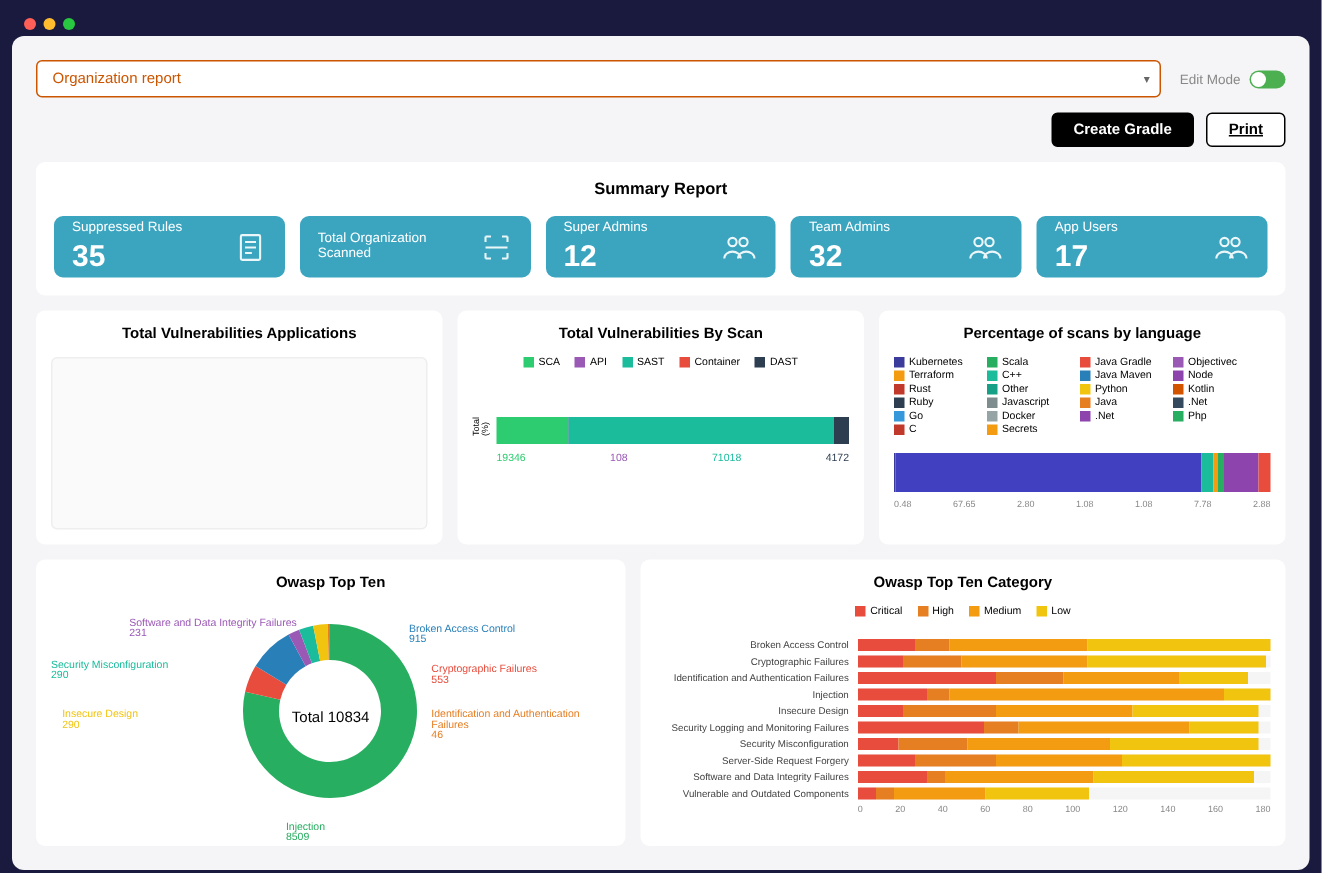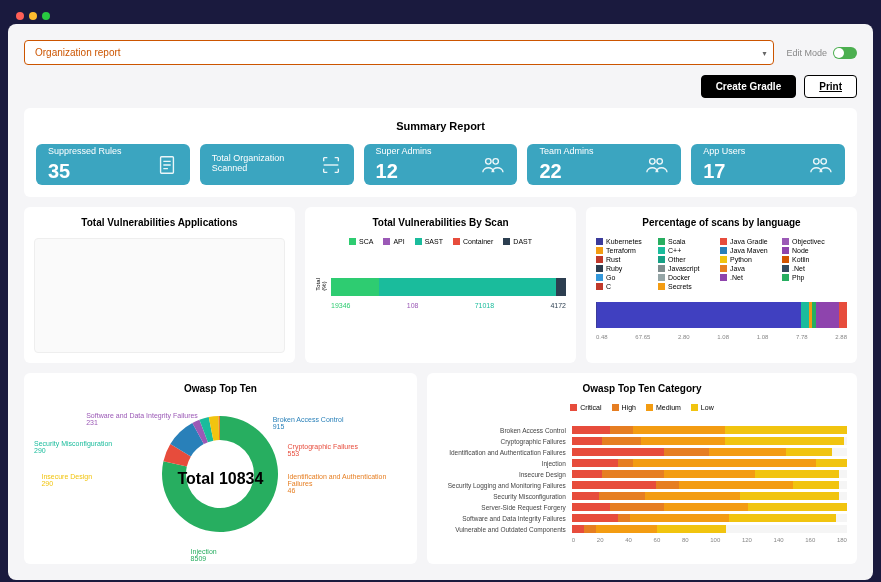--- a/index.html
+++ b/index.html
@@ -40,21 +40,21 @@
 .hbar { display: flex; height: 18px; width: 100%; margin: 18px 0 6px 0; }
 .hbar-seg { height: 100%; }
 .hbar-labels { display: flex; justify-content: space-between; font-size: 7px; color: #888; }
 .lang-legend { display: flex; flex-wrap: wrap; gap: 2px 10px; margin-bottom: 12px; font-size: 7px; }
 .lang-legend .legend-item { width: 52px; }
 .lang-bar { display: flex; height: 26px; width: 100%; margin-bottom: 6px; }
 .chart-row2 { display: flex; gap: 10px; }
 .donut-panel { flex: 1; background: white; border-radius: 6px; padding: 10px; }
 .donut-container { position: relative; display: flex; justify-content: center; }
 .donut-label { position: absolute; font-size: 7px; }
-.donut-center { position: absolute; top: 50%; left: 50%; transform: translate(-50%, -50%); font-size: 16px; font-weight: bold; }
+.donut-center { position: absolute; top: 50%; left: 50%; transform: translate(-50%, -50%); font-size: 10px; font-weight: normal; }
 .hbar-panel { flex: 1.1; background: white; border-radius: 6px; padding: 10px; }
 .hbar-chart-row { display: flex; align-items: center; margin-bottom: 3px; }
 .hbar-cat { width: 135px; font-size: 6.5px; text-align: right; padding-right: 6px; color: #444; }
 .hbar-track { flex: 1; height: 8px; display: flex; background: #f5f5f5; }
 .hbar-axis { display: flex; margin-left: 135px; font-size: 6px; color: #888; justify-content: space-between; margin-top: 4px; }
 svg { display: block; }
 </style>
 </head>
 <body>
 
@@ -117,21 +117,21 @@
             <svg width="26" height="22" viewBox="0 0 28 24" fill="none" stroke="white" stroke-width="1.5">
               <circle cx="10" cy="8" r="3"></circle>
               <circle cx="18" cy="8" r="3"></circle>
               <path d="M4 20c0-3 3-5 6-5s6 2 6 5M14 20c0-3 3-5 6-5s6 2 6 5"></path>
             </svg>
           </div>
         </div>
         <div class="metric-card">
           <div class="metric-content">
             <div class="metric-label">Team Admins</div>
-            <div class="metric-value">22</div>
+            <div class="metric-value">32</div>
           </div>
           <div class="metric-icon">
             <svg width="26" height="22" viewBox="0 0 28 24" fill="none" stroke="white" stroke-width="1.5">
               <circle cx="10" cy="8" r="3"></circle>
               <circle cx="18" cy="8" r="3"></circle>
               <path d="M4 20c0-3 3-5 6-5s6 2 6 5M14 20c0-3 3-5 6-5s6 2 6 5"></path>
             </svg>
           </div>
         </div>
         <div class="metric-card">

